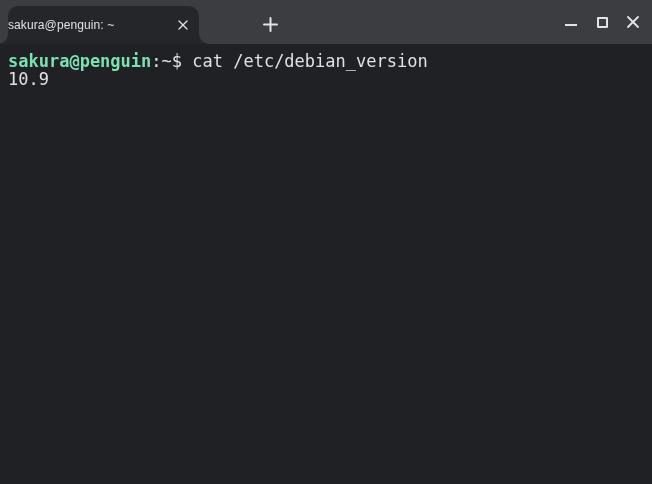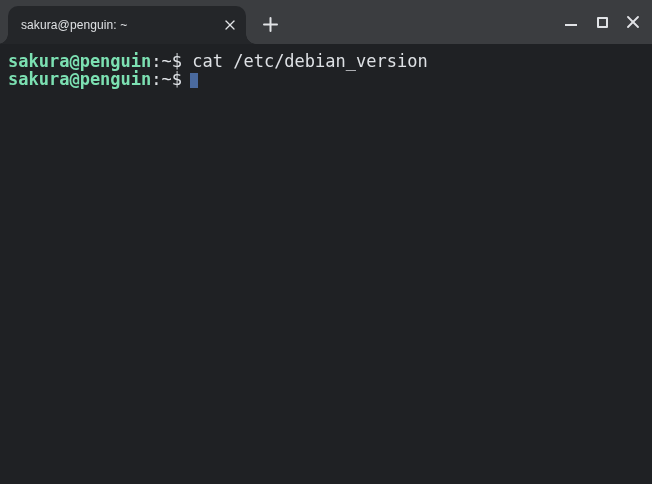--- a/index.html
+++ b/index.html
@@ -17,25 +17,24 @@
   
   .tabbar {
     position: relative;
     height: 44px;
     background: var(--frame);
     flex: 0 0 44px;
   }
   .tab {
     position: absolute;
     left: 8px; top: 6px; bottom: 0;
-    width: 238px;
+    width: 191px;
     background: var(--tab-bg);
     border-radius: 10px 10px 0 0;
     display: flex; align-items: center;
-    padding-left: 13px;
   }
   .tab::before, .tab::after {
     content: ""; position: absolute; bottom: 0;
     width: 10px; height: 10px;
   }
   .tab::before {
     left: -10px;
     background: radial-gradient(circle at 0 0, rgba(0,0,0,0) 9.5px, var(--tab-bg) 10px);
   }
   .tab::after {
@@ -150,17 +149,17 @@
           </svg>
         </span>
       </button>
     </div>
   </div>
 
   <div class="term">
 
     <div class="line"><span class="prompt-user">sakura@penguin</span><span>:~$</span><span> cat /etc/debian_version</span></div>
 
+    <div class="line"><span>10.9</span></div>
 
-    <div class="line"><span class="prompt-user">sakura@penguin</span><span>:~$</span><span class="cursor"></span></div>
 
   </div>
 </div>
 
 </body></html>

